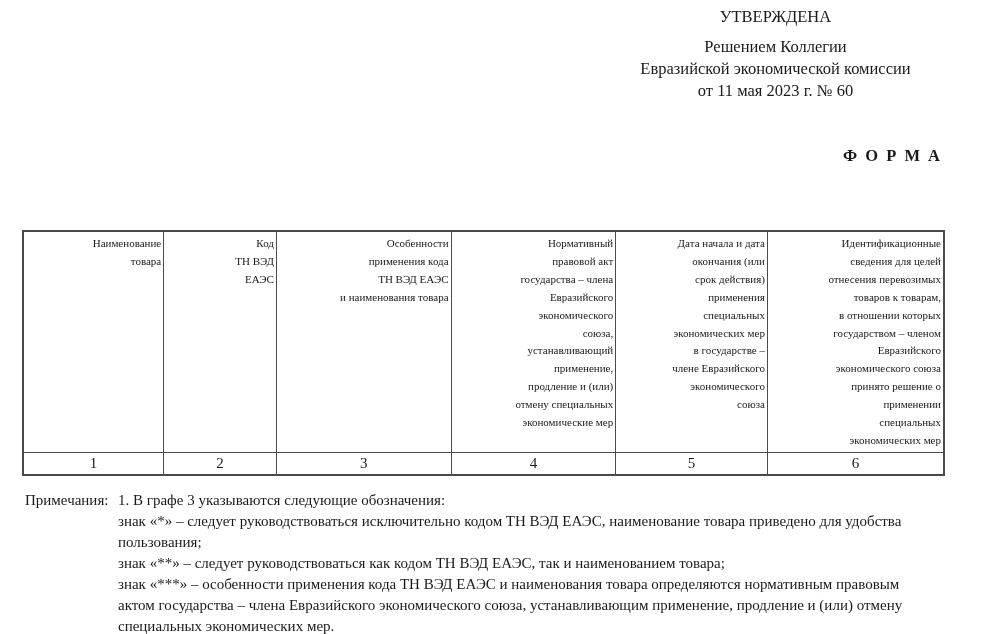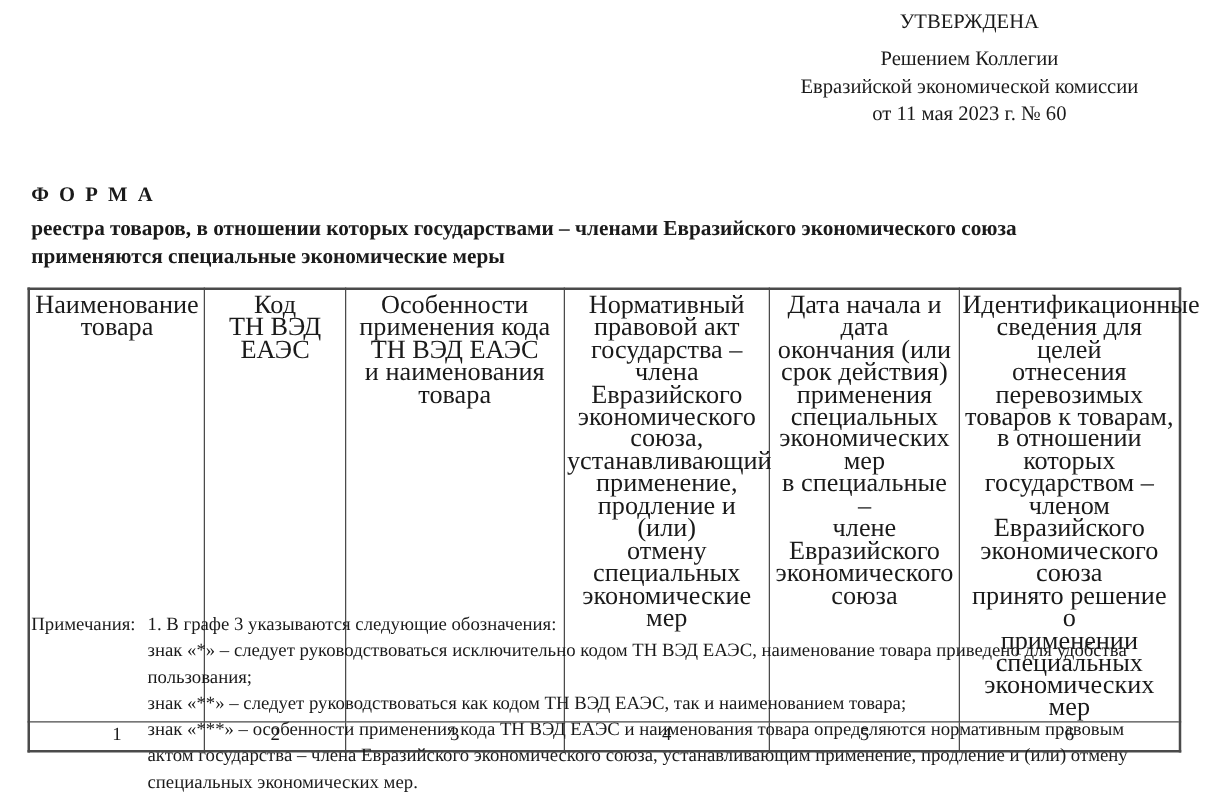--- a/index.html
+++ b/index.html
@@ -17,42 +17,43 @@
   .approval {
     position: absolute; top: 6px; left: 608px; width: 335px;
     text-align: center; font-size: 16.5px; line-height: 22px;
   }
   .approval .approved { margin-bottom: 8px; }
   .approval .lines { white-space: pre-line; text-align: center; }
 
   
   .title-block {
     position: absolute; top: 146px; left: 25px; width: 917px;
-    text-align: left; font-weight: bold;
+    text-align: right; font-weight: bold;
   }
   .form-label { font-size: 16.5px; letter-spacing: 2px; margin-bottom: 6px; }
   .subtitle { font-size: 17px; line-height: 22px; white-space: pre-line; }
 
   
   table.registry {
     position: absolute; top: 230px; left: 22px; width: 923px;
     border-collapse: collapse; table-layout: fixed;
     border: 2px solid #4a4a4a;
   }
   table.registry th, table.registry td {
     border: 1.5px solid #4a4a4a;
     font-weight: normal;
     text-align: center;
     vertical-align: top;
   }
   table.registry th.hdr {
-    font-size: 21px; line-height: 17.9px;
+    font-size: 11px; line-height: 17.9px;
     padding: 3px 2px 2px 2px;
     white-space: pre-line;
     height: 220px;
+    text-align: right;
   }
   table.registry td.num {
     font-size: 15px; height: 23px; padding: 1px 0;
     vertical-align: middle;
   }
 
   
   .notes {
     position: absolute; top: 490px; left: 25px; width: 920px;
     font-size: 15px; line-height: 21px;
@@ -67,22 +68,20 @@
 
   <div class="approval">
     <div class="approved">УТВЕРЖДЕНА</div>
     <div class="lines">Решением Коллегии
 Евразийской экономической комиссии
 от 11 мая 2023 г. № 60</div>
   </div>
 
   <div class="title-block">
     <div class="form-label">Ф О Р М А</div>
-    <div class="subtitle">реестра товаров, в отношении которых государствами – членами Евразийского экономического союза
-применяются специальные экономические меры</div>
   </div>
 
   <table class="registry">
     <colgroup>
       <col style="width:15.28%">
       <col style="width:12.24%">
       <col style="width:18.96%">
       <col style="width:17.88%">
       <col style="width:16.47%">
       <col style="width:19.17%">
@@ -108,21 +107,21 @@
 применение,
 продление и (или)
 отмену специальных
 экономические мер</th>
         <th class="hdr">Дата начала и дата
 окончания (или
 срок действия)
 применения
 специальных
 экономических мер
-в специальные –
+в государстве –
 члене Евразийского
 экономического
 союза</th>
         <th class="hdr">Идентификационные
 сведения для целей
 отнесения перевозимых
 товаров к товарам,
 в отношении которых
 государством – членом
 Евразийского

